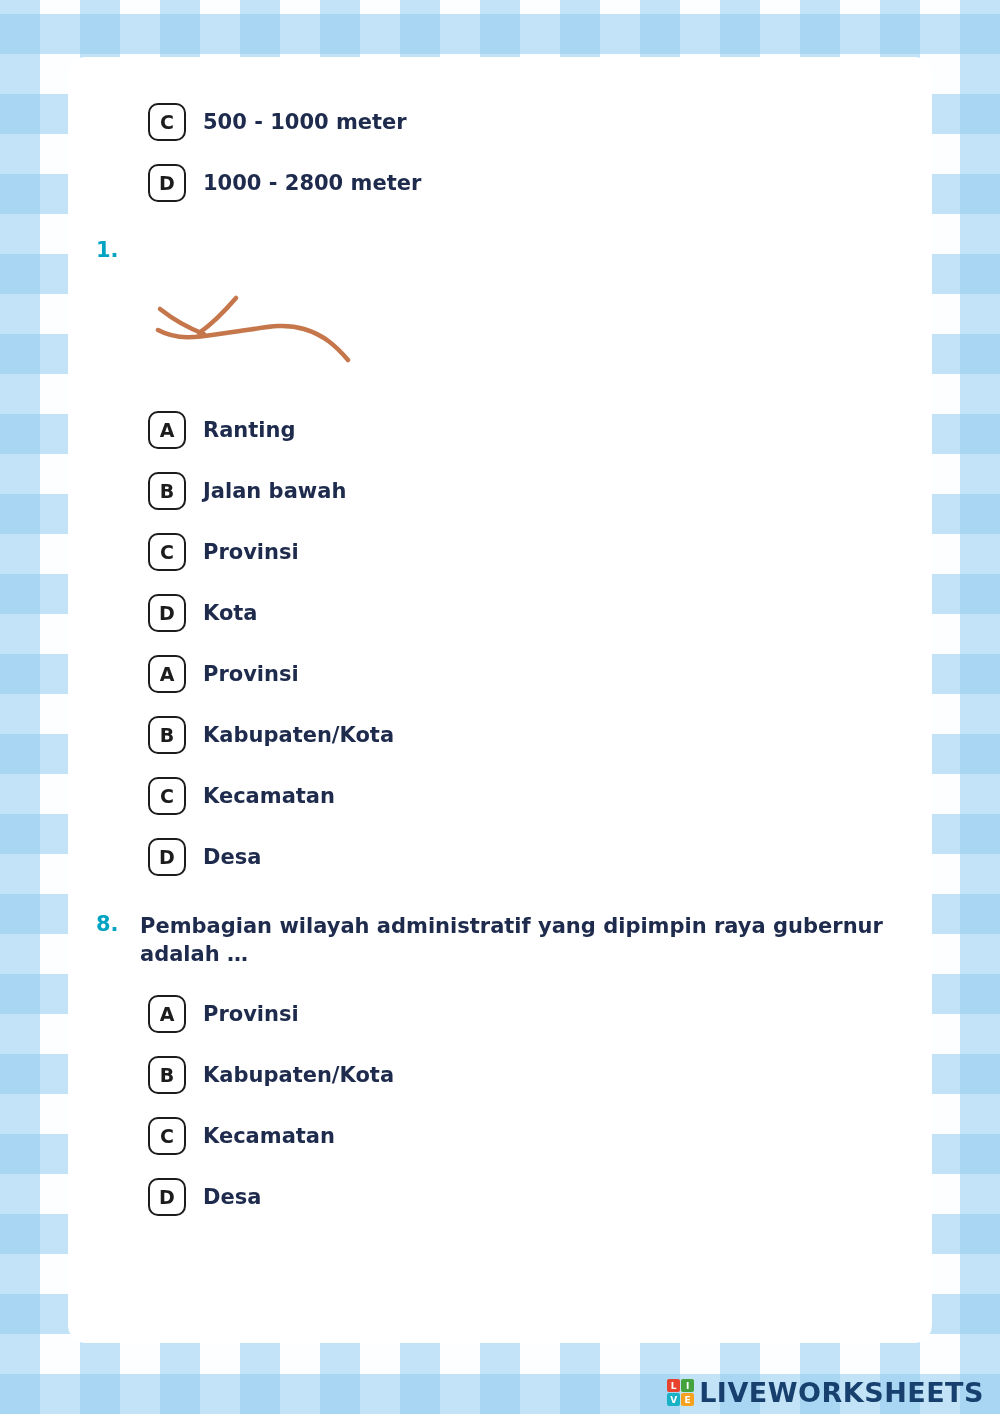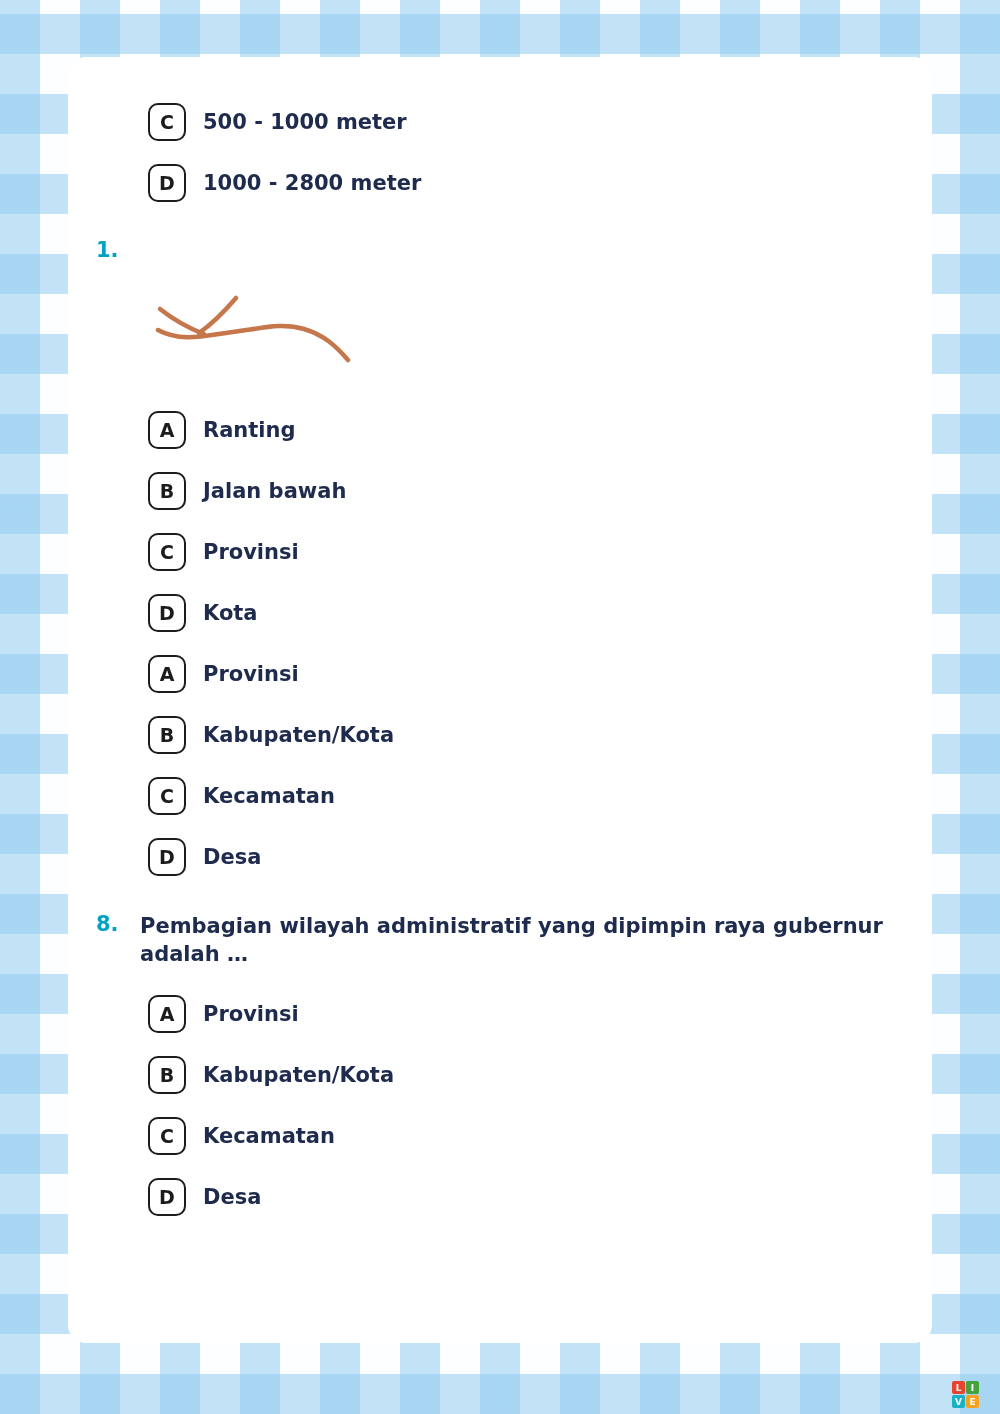--- a/index.html
+++ b/index.html
@@ -184,15 +184,16 @@
 
   </div>
 
   <div class="footer">
     <div class="logo-grid">
       <span class="logo-tile" style="background: rgb(232, 67, 46);">L</span>
       <span class="logo-tile" style="background: rgb(68, 163, 60);">I</span>
       <span class="logo-tile" style="background: rgb(25, 177, 198);">V</span>
       <span class="logo-tile" style="background: rgb(246, 162, 30);">E</span>
     </div>
+    <span class="brand">LIVEWORKSHEETS</span>
   </div>
 
 </div>
 
 </body></html>

